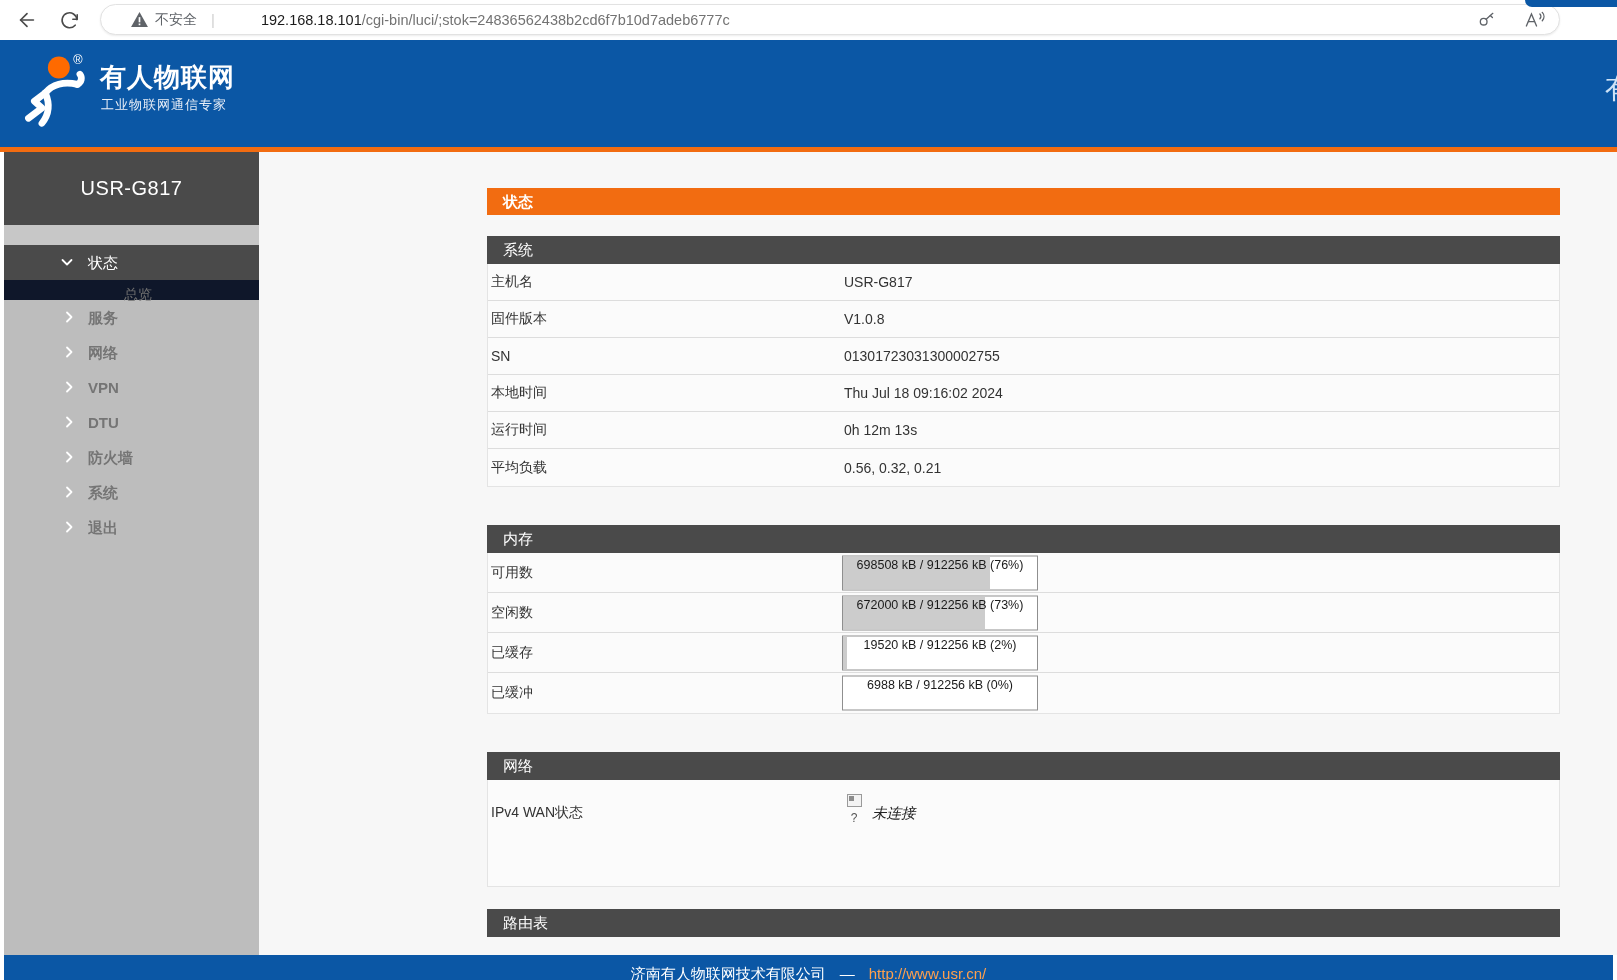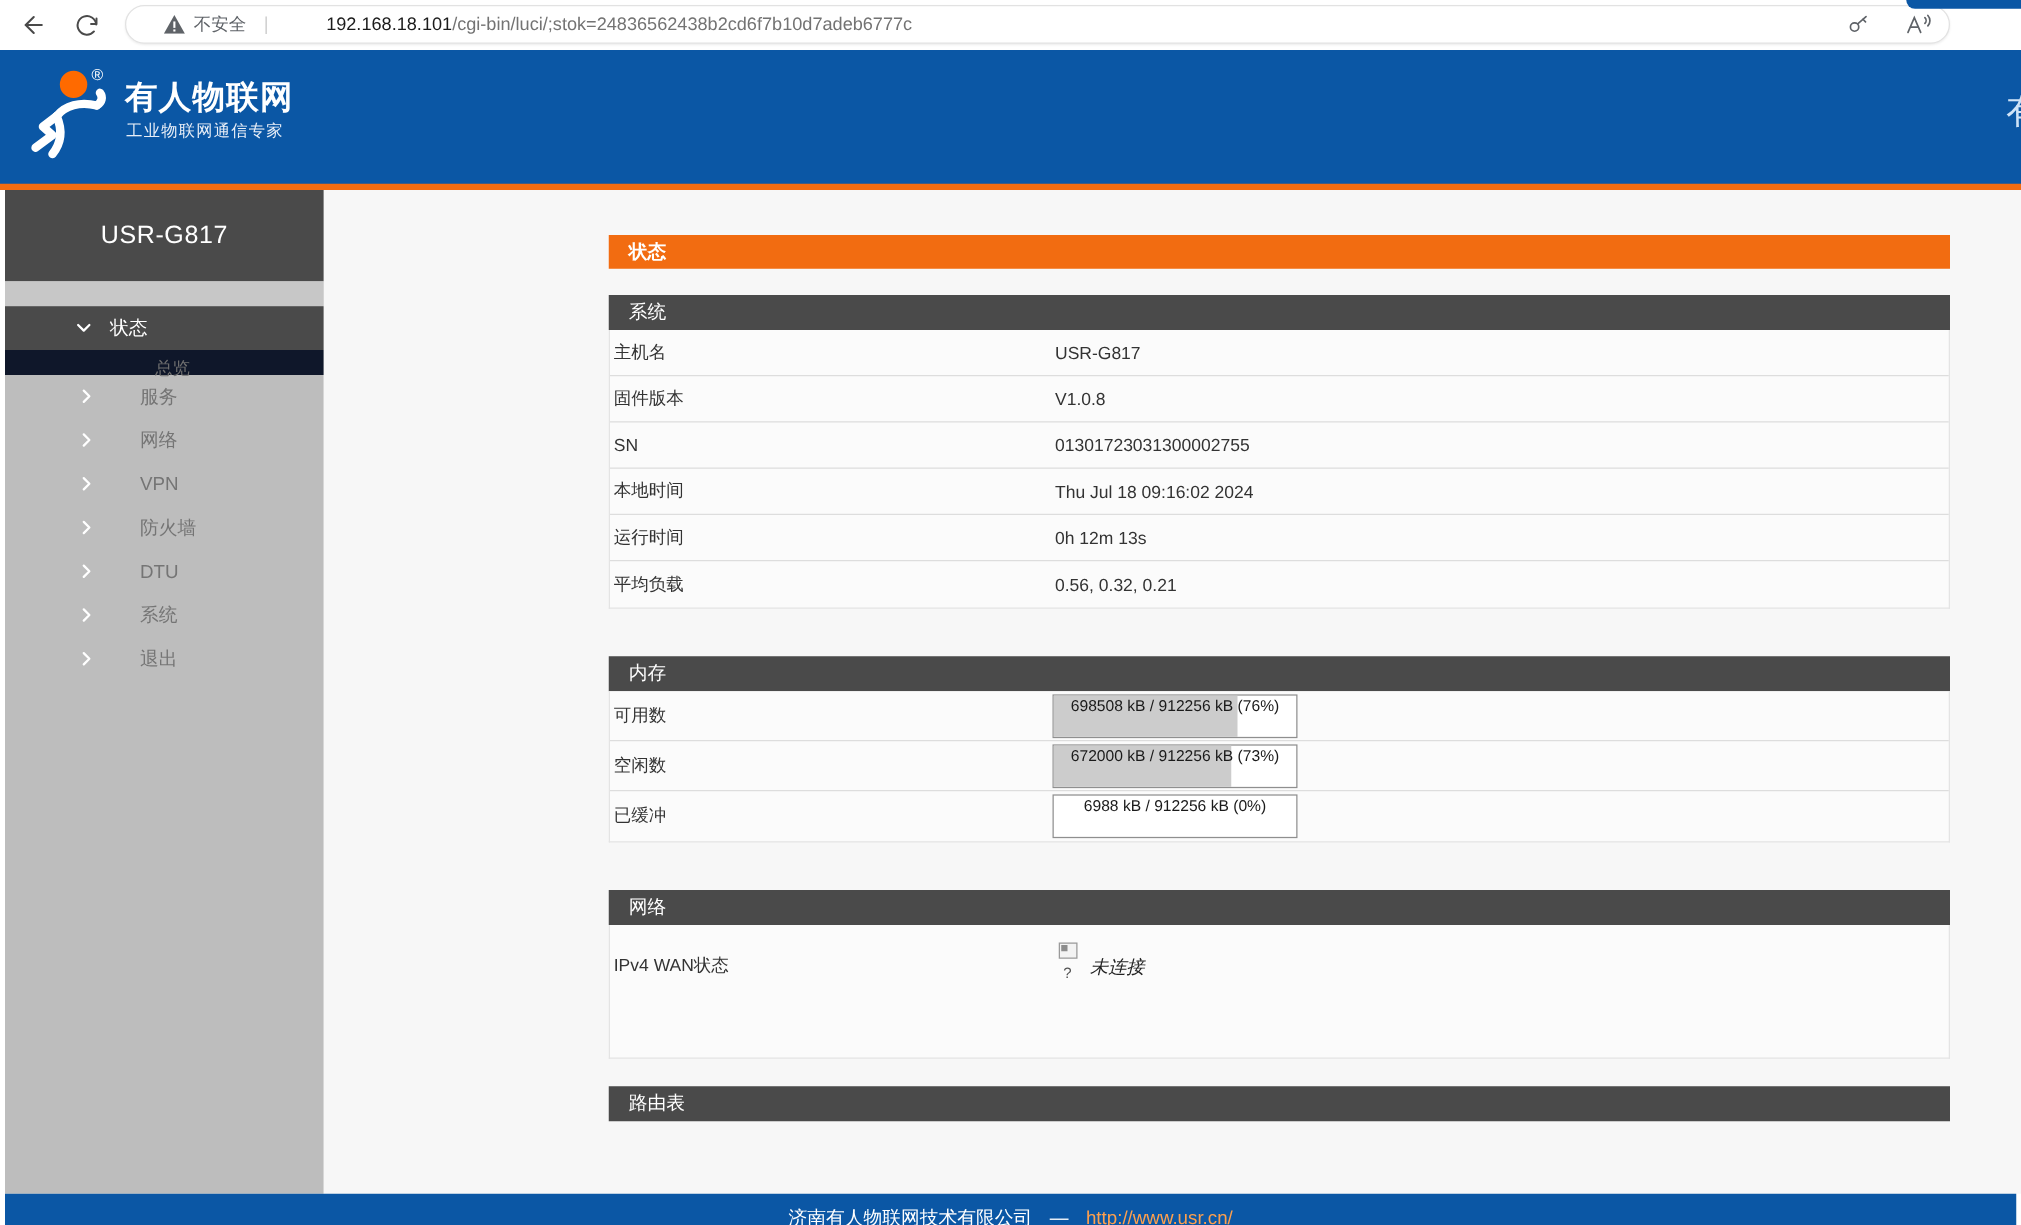--- a/index.html
+++ b/index.html
@@ -36,21 +36,21 @@
   .sidebar { position:absolute; left:4px; top:152px; width:255px; height:803px; background:#bdbdbd; }
   .device-name { height:73px; line-height:73px; background:#4a4a4a; color:#fff; font-size:20px; text-align:center; letter-spacing:.5px; }
   .side-gap { height:20px; background:#c7c7c7; }
   .menu-parent { height:35px; line-height:35px; background:#4a4a4a; color:#fff; font-size:15px; position:relative; cursor:pointer; }
   .menu-parent .chev { position:absolute; left:56px; top:10px; }
   .menu-parent .lbl { margin-left:84px; }
   .menu-sub { height:20px; line-height:28px; background:#0f172a; color:#6f6f6f; font-size:14px; cursor:pointer;padding-left:36px; }
   .menu-sub .lbl { margin-left:84px; }
   .menu-item { height:35px; line-height:35px; color:#757575; font-size:15px; position:relative; cursor:pointer; }
   .menu-item .chev { position:absolute; left:58px; top:10px; }
-  .menu-item .lbl { margin-left:108px; }
+  .menu-item .lbl { margin-left:84px;font-weight:bold; }
   
   .main { position:absolute; left:259px; top:152px; width:1358px; height:803px; background:#f7f7f7; }
   .content { position:absolute; left:228px; top:0; width:1073px; }
   .page-title { margin-top:36px; height:27px; line-height:27px; background:#f26c11; color:#fff; font-weight:bold; font-size:15px; padding-left:16px; }
   .section { background:#fbfbfb; border:1px solid #e4e4e4; border-top:none; }
   .sec-head { height:28px; line-height:28px; background:#4a4a4a; color:#fff; font-size:15px; padding-left:16px; }
   .sec-sys { margin-top:21px; }
   .sec-mem { margin-top:38px; }
   .sec-net { margin-top:38px; }
   .sec-route { margin-top:22px; }
@@ -183,29 +183,29 @@
         </svg>
       </span>
     <span class="lbl">VPN</span>
   </div>
   <div class="menu-item">
     <span class="chev">
         <svg width="14" height="14" viewBox="0 0 14 14" fill="none" stroke="#ffffff" stroke-width="1.8" stroke-linecap="round" stroke-linejoin="round">
           <path d="M5 2.5 L9.5 7 L5 11.5"></path>
         </svg>
       </span>
+    <span class="lbl">DTU</span>
+  </div>
+  <div class="menu-item">
+    <span class="chev">
+        <svg width="14" height="14" viewBox="0 0 14 14" fill="none" stroke="#ffffff" stroke-width="1.8" stroke-linecap="round" stroke-linejoin="round">
+          <path d="M5 2.5 L9.5 7 L5 11.5"></path>
+        </svg>
+      </span>
     <span class="lbl">防火墙</span>
-  </div>
-  <div class="menu-item">
-    <span class="chev">
-        <svg width="14" height="14" viewBox="0 0 14 14" fill="none" stroke="#ffffff" stroke-width="1.8" stroke-linecap="round" stroke-linejoin="round">
-          <path d="M5 2.5 L9.5 7 L5 11.5"></path>
-        </svg>
-      </span>
-    <span class="lbl">DTU</span>
   </div>
   <div class="menu-item">
     <span class="chev">
         <svg width="14" height="14" viewBox="0 0 14 14" fill="none" stroke="#ffffff" stroke-width="1.8" stroke-linecap="round" stroke-linejoin="round">
           <path d="M5 2.5 L9.5 7 L5 11.5"></path>
         </svg>
       </span>
     <span class="lbl">系统</span>
   </div>
   <div class="menu-item">
@@ -257,20 +257,27 @@
         <span class="bar">
           <span class="fill" style="width: 76%;"></span>
           <span class="bar-text">698508 kB / 912256 kB (76%)</span>
         </span>
       </div>
       <div class="t-row row-mem">
         <span class="t-label">空闲数</span>
         <span class="bar">
           <span class="fill" style="width: 73%;"></span>
           <span class="bar-text">672000 kB / 912256 kB (73%)</span>
+        </span>
+      </div>
+      <div class="t-row row-mem">
+        <span class="t-label">已缓存</span>
+        <span class="bar">
+          <span class="fill" style="width: 2%;"></span>
+          <span class="bar-text">19520 kB / 912256 kB (2%)</span>
         </span>
       </div>
       <div class="t-row row-mem">
         <span class="t-label">已缓冲</span>
         <span class="bar">
           <span class="fill" style="width: 0%;"></span>
           <span class="bar-text">6988 kB / 912256 kB (0%)</span>
         </span>
       </div>
     </div>

